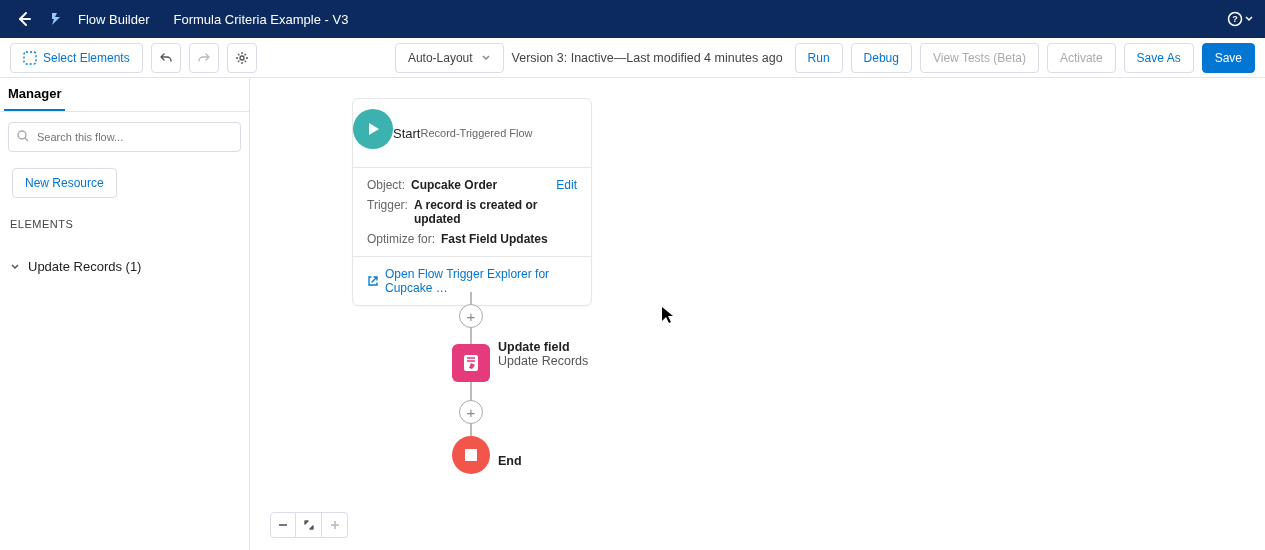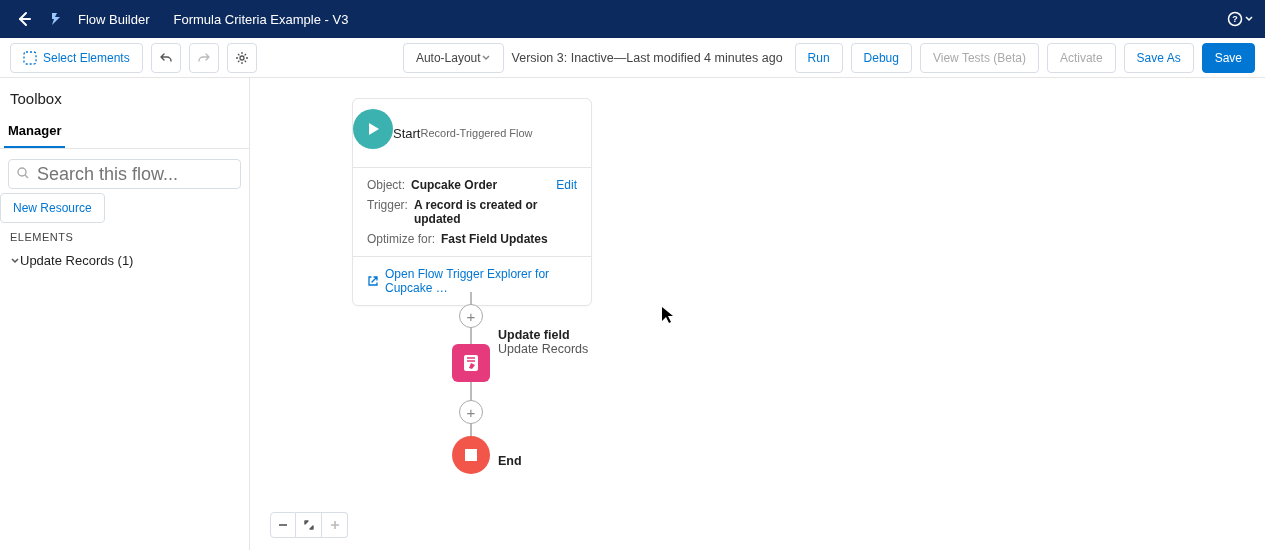--- a/index.html
+++ b/index.html
@@ -13,32 +13,32 @@
   .topbar .help { display:flex; align-items:center; gap:2px; cursor:pointer; }
   .toolbar { height: 40px; border-bottom: 1px solid #e5e5e5; display: flex; align-items: center; padding: 0 10px; background: #fff; }
   .btn { background:#fff; border: 1px solid #d8dde6; border-radius: 4px; font-size: 12px; height: 30px; display:flex; align-items:center; padding: 0 12px; cursor:pointer; color:#0176d3; }
   .btn.gray { color:#444; }
   .btn.disabled { color:#aaa; cursor:default; }
   .btn.primary { background:#0176d3; color:#fff; border-color:#0176d3; }
   .iconbtn { width:30px; height:30px; border:1px solid #d8dde6; border-radius:4px; background:#fff; display:flex; align-items:center; justify-content:center; cursor:pointer; }
   .tool-left { display:flex; gap:8px; }
   .tool-right { display:flex; gap:8px; align-items:center; margin-left:auto; }
   .version-text { font-size: 12.5px; color:#444; margin-right:4px; }
-  .auto-layout { display:flex; align-items:center; }
+  .auto-layout { display:flex; align-items:center; gap:8px; }
   .body-row { display:flex; height: 472px; }
   .sidebar { width: 250px; border-right: 1px solid #e5e5e5; display:flex; flex-direction:column; }
   .sidebar h2 { font-size: 15px; font-weight: 400; padding: 12px 10px 8px; color:#222; }
   .manager-tab { font-size: 13px; font-weight:700; padding: 8px 4px; margin: 0 4px; border-bottom: 2px solid #0176d3; width:fit-content; }
   .search-wrap { padding: 10px 8px 4px; }
-  .search-input { width:100%; height:30px; border:1px solid #d8dde6; border-radius:4px; padding: 0 0 0 28px; font-size:18px; color:#444; }
+  .search-input { width:100%; height:30px; border:1px solid #d8dde6; border-radius:4px; padding: 0 0 0 28px; font-size:11px; color:#444; }
   .search-box { position:relative; }
   .search-box .sicon { position:absolute; left:8px; top:7px; }
-  .new-resource { margin: 0; width:fit-content; }
+  .new-resource { margin: 12px; width:fit-content; }
   .section-label { font-size: 11px; letter-spacing: .5px; color:#444; padding: 8px 10px 4px; }
-  .tree-item { display:flex; align-items:center; padding: 6px 10px; font-size:13px; color:#222; cursor:pointer;}
+  .tree-item { display:flex; align-items:center; gap:8px; padding: 6px 10px; font-size:13px; color:#222; cursor:pointer;margin-top:19px;}
   .tree-item .chev { display:flex; }
   .tree-sub { padding: 6px 10px 6px 28px; font-size:13px; color:#0176d3; display:flex; align-items:center; justify-content:space-between; cursor:pointer; }
   .tree-sub .tools { display:flex; gap:10px; color:#888; }
   .canvas { flex:1; position:relative; background:#fff; }
   .zoom-controls { position:absolute; left:20px; bottom:12px; display:flex; }
   .zoom-controls .zbtn { width:26px; height:26px; border:1px solid #d8dde6; background:#fff; display:flex; align-items:center; justify-content:center; cursor:pointer; }
   .zoom-controls .zbtn:first-child { border-radius:4px 0 0 4px; }
   .zoom-controls .zbtn:last-child { border-radius:0 4px 4px 0; border-left:none; color:#aaa;}
   .zoom-controls .zbtn:nth-child(2){ border-left:none; }
   .start-card { position:absolute; left:102px; top:20px; width:240px; border:1px solid #e5e5e5; border-radius:6px; background:#fff; box-shadow: 0 1px 2px rgba(0,0,0,0.03); }
@@ -141,21 +141,20 @@
       </div>
     <div class="btn primary">
         <span>Save</span>
       </div>
   </div>
 </div>
 
 <div class="body-row">
 
   <div class="sidebar">
-    <h2>Toolbox</h2>
     <div style="border-bottom:1px solid #e5e5e5;">
       <div class="manager-tab">Manager</div>
     </div>
     <div class="search-wrap">
       <div class="search-box">
         <span class="sicon">
           <svg width="14" height="14" viewBox="0 0 14 14">
               <circle cx="6" cy="6" r="4" stroke="#aaa" stroke-width="1.4" fill="none"></circle>
               <path d="M9 9l3 3" stroke="#aaa" stroke-width="1.4"></path>
             </svg>
@@ -220,21 +219,21 @@
     <div class="plus-node" style="top:226px;">+</div>
     <div class="plus-node" style="top:322px;">+</div>
 
     <div class="element-node" style="top:266px;">
       <svg width="20" height="20" viewBox="0 0 20 20">
           <rect x="3" y="2" width="14" height="16" rx="2" fill="#fff"></rect>
           <path d="M6 5h8M6 8h8" stroke="#e53a7b" stroke-width="1.5"></path>
           <path d="M8 15l2-5 4 2-3 4z" fill="#e53a7b"></path>
         </svg>
     </div>
-    <div class="element-label" style="left:248px; top:250px;">
+    <div class="element-label" style="left:248px; top:262px;">
       <div class="t1">Update field</div>
       <div class="t2">Update Records</div>
     </div>
 
     <div class="end-node" style="top:358px;">
       <svg width="14" height="14" viewBox="0 0 14 14">
           <rect x="1" y="1" width="12" height="12" fill="#fff"></rect>
         </svg>
     </div>
     <div class="element-label" style="left:248px; top:376px;">

